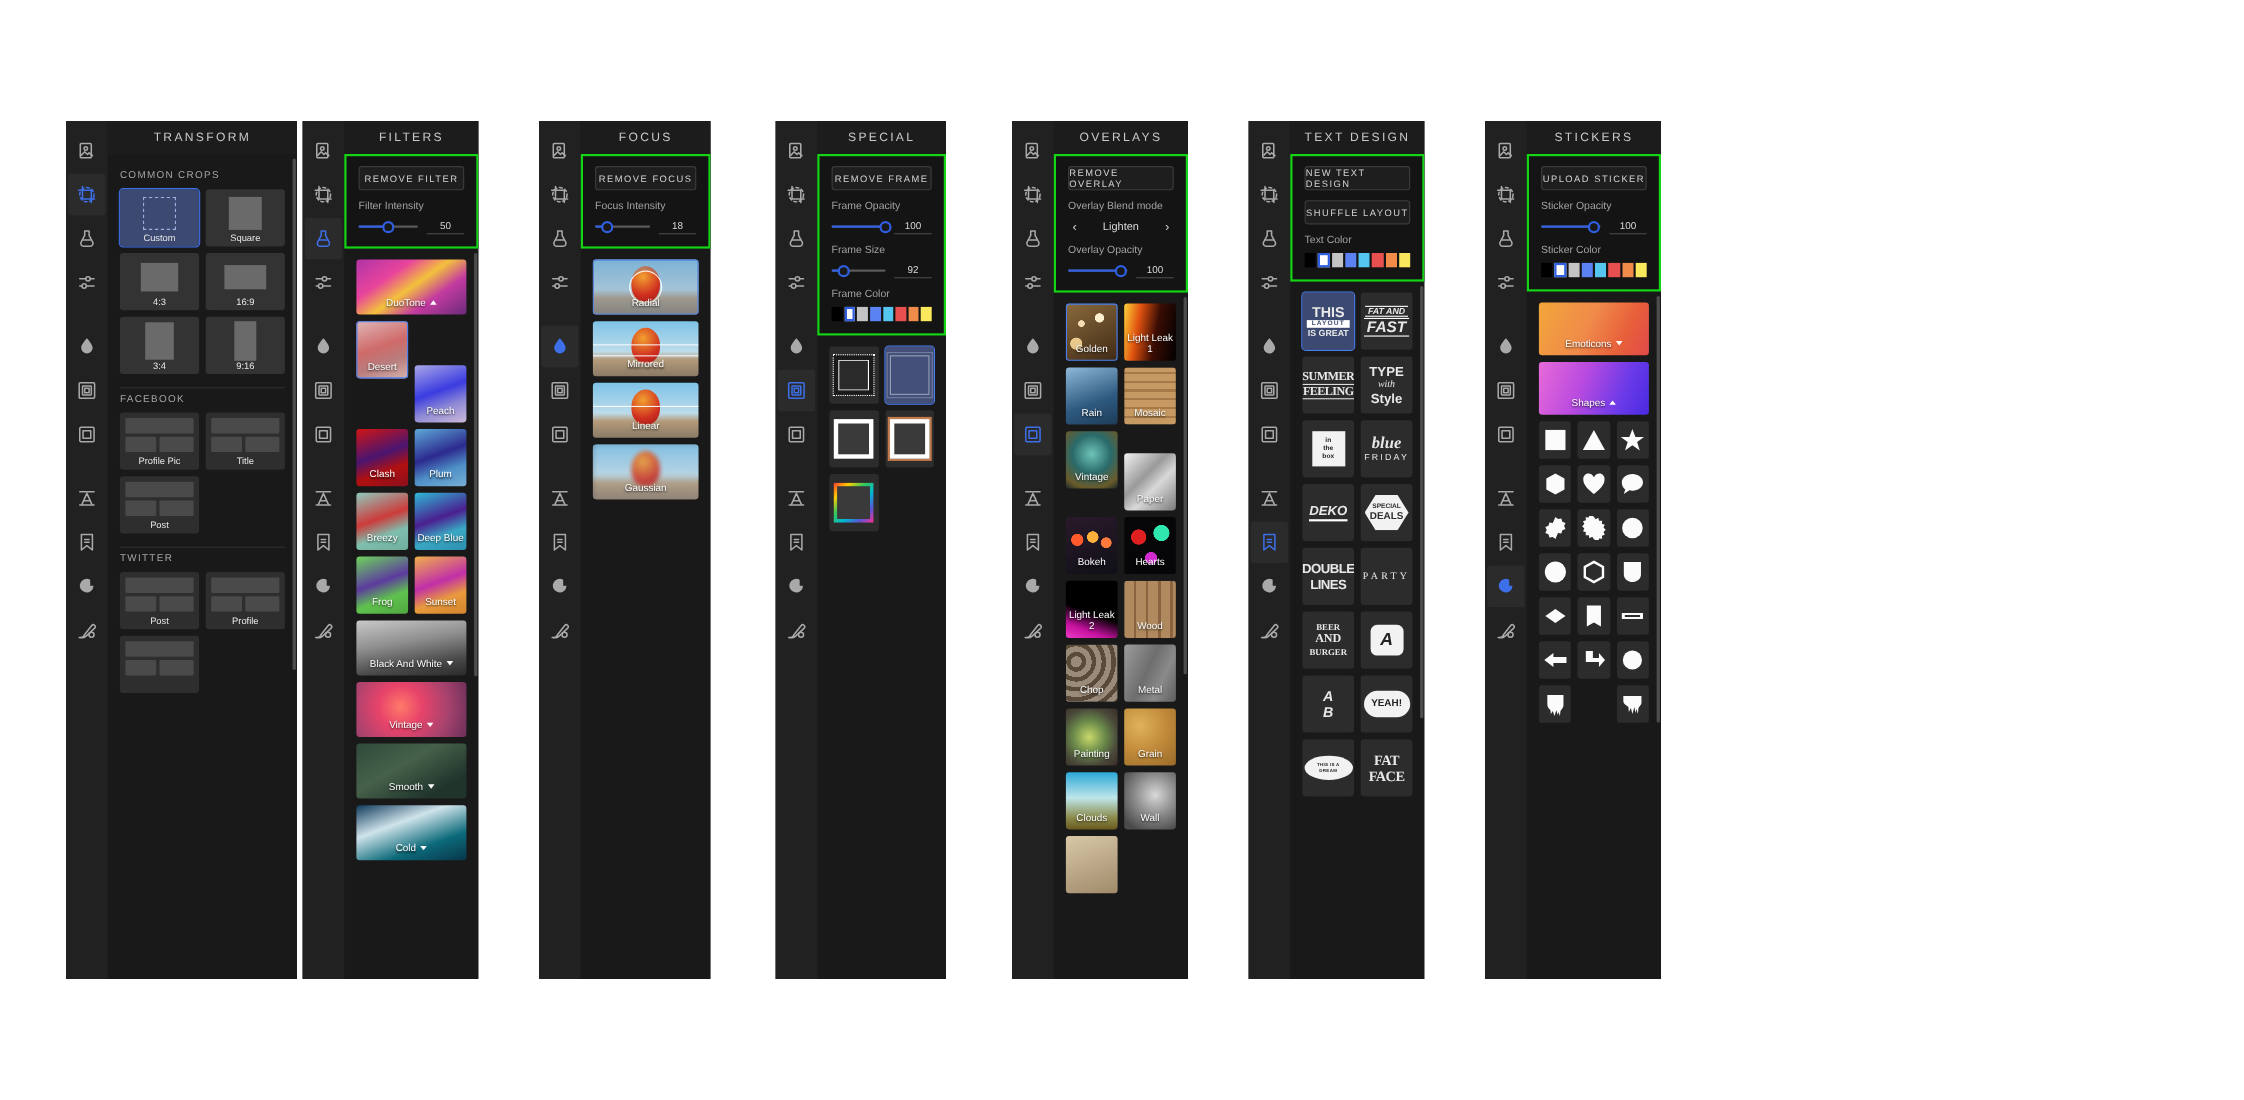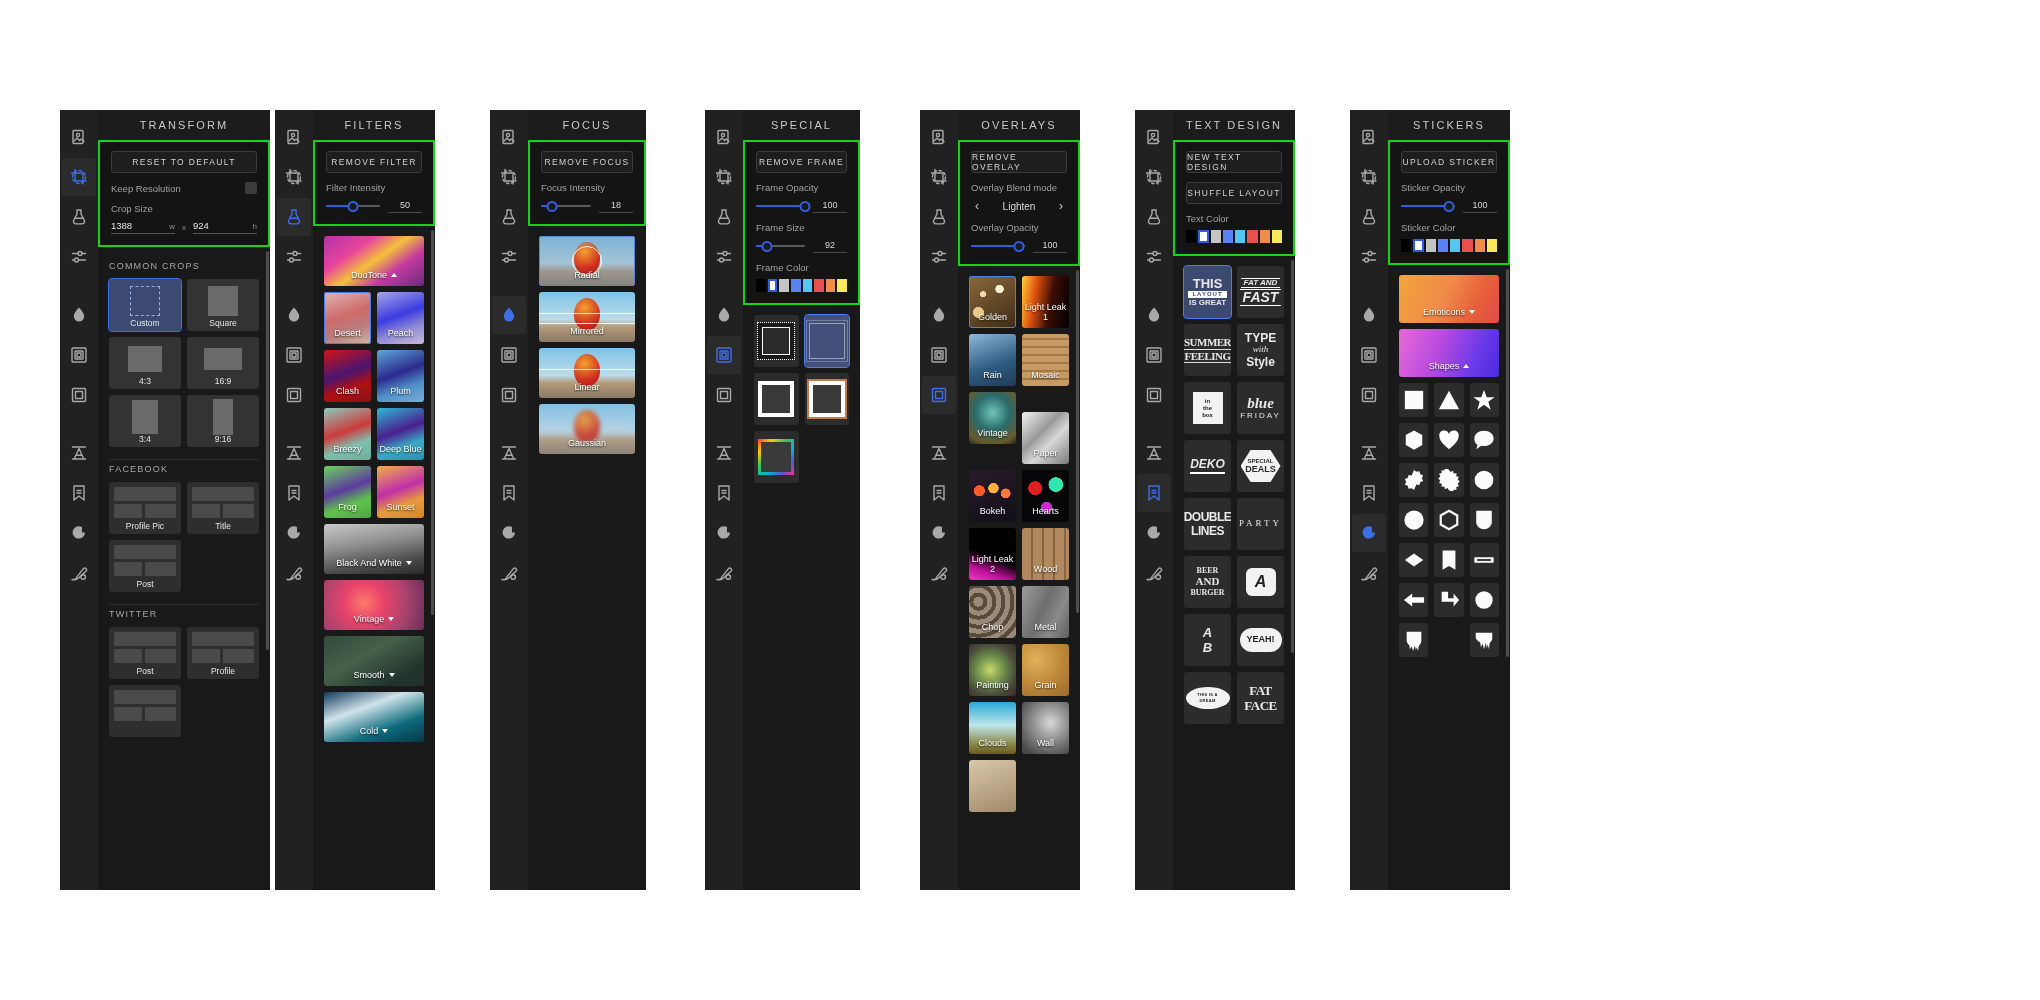--- a/index.html
+++ b/index.html
@@ -273,40 +273,20 @@
           <svg viewBox="0 0 18 18">
             <g class="ico" stroke-linejoin="round" stroke-linecap="round">
               <path d="M2 15.5c2.5.4 4.3-.6 4.8-2.4l6.6-8.5a1.8 1.8 0 012.7 2.4l-7.8 7.3C6.7 15.8 4 16 2 15.5z"></path>
               <circle cx="13.2" cy="13" r="2.3"></circle>
             </g>
           </svg>
         </div>
       </div>
     <div class="body">
       <div class="ptitle">TRANSFORM</div>
-      <div class="hl">
-        <div class="bigbtn">RESET TO DEFAULT</div>
-        <div class="rowflex" style="margin-bottom:9px;">
-          <span class="lbl" style="margin:0;">Keep Resolution</span>
-          <span style="flex:1"></span>
-          <div class="cbox"></div>
-        </div>
-        <span class="lbl">Crop Size</span>
-        <div class="rowflex">
-          <div class="numfield">
-            <span class="v">1388</span>
-            <span class="u">w</span>
-          </div>
-          <span class="xsep">x</span>
-          <div class="numfield">
-            <span class="v">924</span>
-            <span class="u">h</span>
-          </div>
-        </div>
-      </div>
       <div class="content" id="transform-content">
           <div class="sectitle">COMMON CROPS</div>
           <div class="grid2">
             <div class="crop sel">
               <div class="shape" style="width: 30px; height: 30px; margin-bottom: 8px;"></div>
               <div class="cap">Custom</div>
             </div>
             <div class="crop">
               <div class="shape" style="width: 30px; height: 30px; margin-bottom: 8px;"></div>
               <div class="cap">Square</div>
@@ -460,21 +440,21 @@
                 <span>DuoTone</span>
                 <span class="tri up"></span>
               </div>
             </div>
             <div class="grid2">
               <div class="th sq sel" style="background: linear-gradient(160deg, rgb(224, 182, 182), rgb(207, 106, 106) 45%, rgb(185, 125, 125) 70%, rgb(214, 180, 174)) 0% 0% / cover;">
                 <div class="cap">
                   <span>Desert</span>
                 </div>
               </div>
-              <div class="th sq" style="background: linear-gradient(160deg, rgb(169, 167, 232), rgb(59, 60, 224) 45%, rgb(143, 138, 214) 70%, rgb(203, 185, 216)) 0% 0% / cover;">
+              <div class="th sq" style="background: linear-gradient(160deg, rgb(169, 167, 232), rgb(59, 60, 224) 45%, rgb(143, 138, 214) 70%, rgb(203, 185, 216)) 0% 0% / cover; margin-top: 40px;">
                 <div class="cap">
                   <span>Peach</span>
                 </div>
               </div>
             </div>
             <div class="grid2">
               <div class="th sq" style="background: linear-gradient(160deg, rgb(209, 20, 20), rgb(74, 21, 112) 45%, rgb(177, 16, 16) 70%, rgb(138, 15, 28)) 0% 0% / cover;">
                 <div class="cap">
                   <span>Clash</span>
                 </div>

